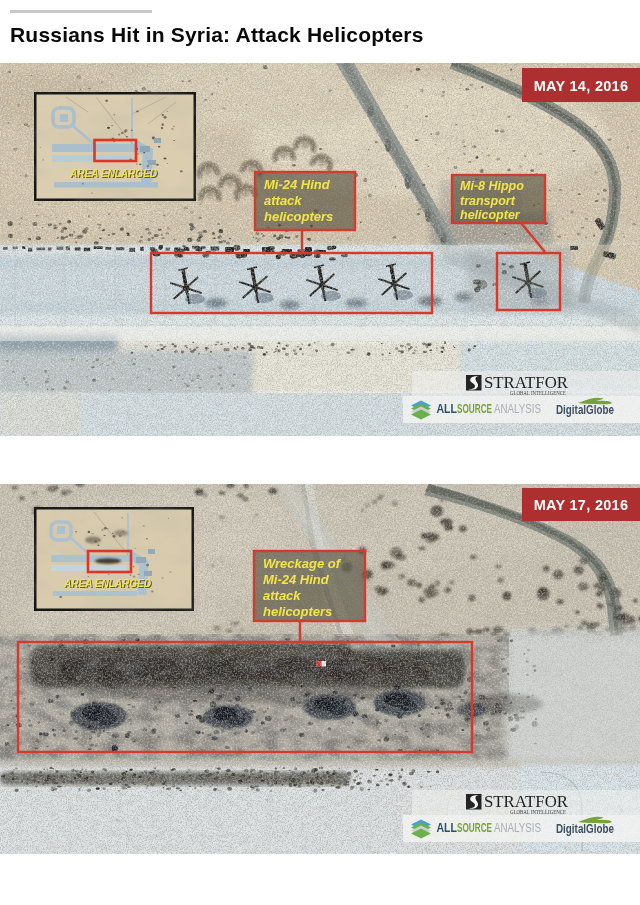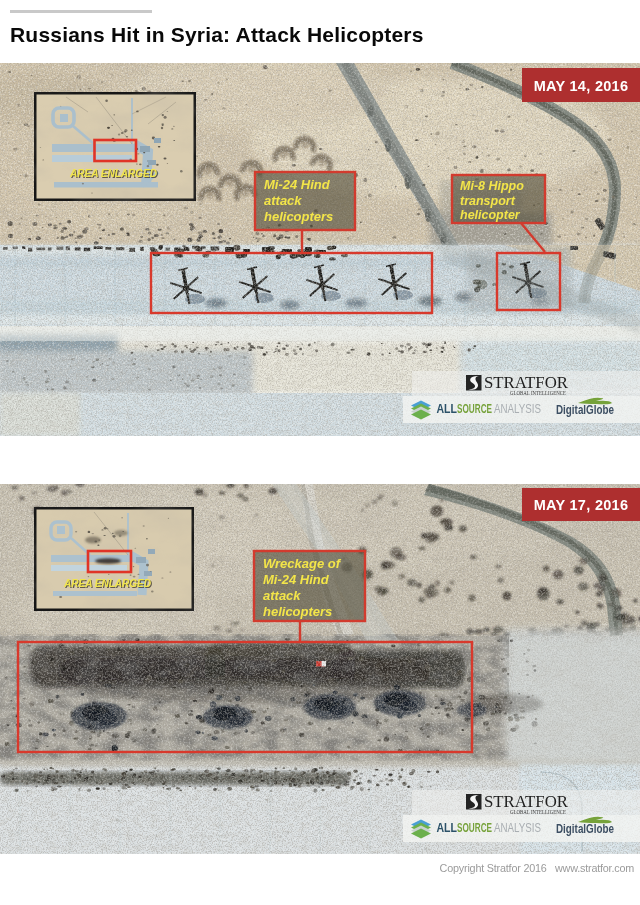--- a/index.html
+++ b/index.html
@@ -2209,13 +2209,12 @@
       <g>
         <path d="M 578,338 Q 593,332 600,333 Q 608,333 596,336 Q 610,335 612,338 Q 610,340 596,339 Q 585,339 578,338 Z" fill="#76a23a"></path>
         <text x="556" y="349" font-size="12.8" font-weight="bold" fill="#3d4f63" textLength="58" lengthAdjust="spacingAndGlyphs">DigitalGlobe</text>
       </g>
       <g>
         <rect x="522" y="4" width="118" height="33" fill="#ae2f2f"></rect>
         <text x="581" y="26" font-size="14.5" font-weight="bold" fill="#fff" text-anchor="middle" letter-spacing="0.3">MAY 17, 2016</text>
       </g>
     </svg>
 
-<div style="position:absolute;right:6px;top:862px;font-size:10.8px;letter-spacing:-0.2px;color:#9b9b9b;">Copyright Stratfor 2016&nbsp;&nbsp;&nbsp;www.stratfor.com</div>
 </div>
 </body></html>

